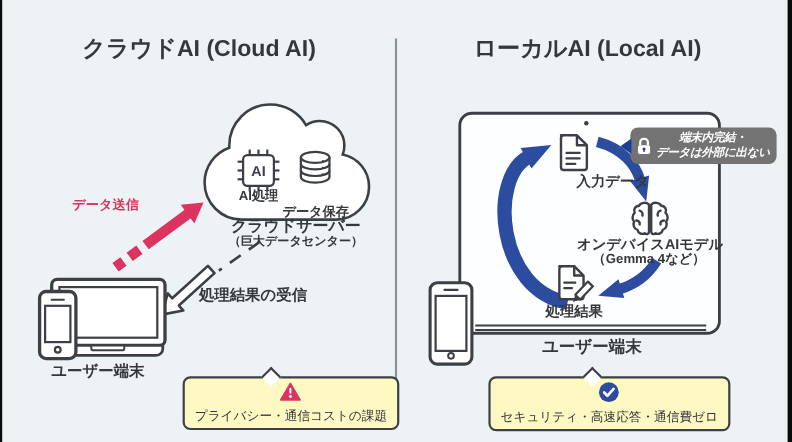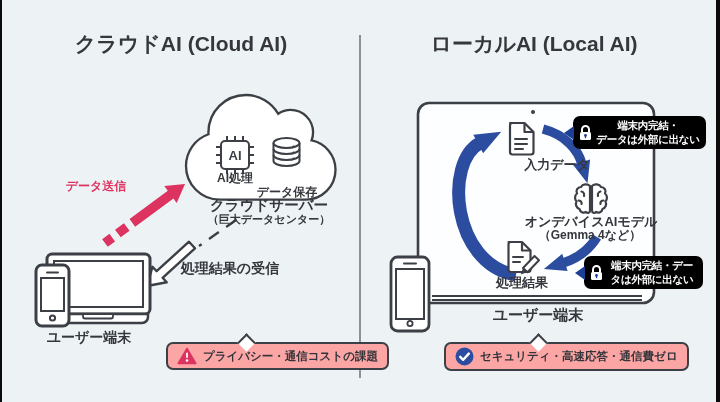--- a/index.html
+++ b/index.html
@@ -9,34 +9,34 @@
     font-family:"Liberation Sans","DejaVu Sans",sans-serif;
   }
   .edgebar{position:absolute;top:0;height:402px;background:#0b0b0b;}
   .edgebar.left{left:0;width:2px;}
   .edgebar.right{right:0;width:4px;}
   .art{position:absolute;left:0;top:0;}
   .lbl{position:absolute;transform:translateX(-50%);white-space:nowrap;font-weight:700;color:#35373c;}
   .pink{color:#dc3360;}
   .thin{font-weight:600;}
   .badge{
-    position:absolute;background:#000000;border-radius:7px;color:#fff;
-    display:flex;align-items:center;gap:4px;padding:3px 6px;box-sizing:border-box;
+    position:absolute;background:#737373;border-radius:7px;color:#fff;
+    display:flex;align-items:center;gap:4px;padding:3px 6px;box-sizing:border-box;font-style:italic;
   }
   .badge::before{
     content:"";position:absolute;left:-9px;top:10px;
     border-top:7px solid transparent;border-bottom:7px solid transparent;
     border-right:10px solid #1b3f94;
   }
   .badge .lines{flex:1;text-align:center;font-weight:700;font-size:10.5px;line-height:13.5px;letter-spacing:-0.3px;}
   .badge .lines span{display:block;white-space:nowrap;}
   .callout{
-    position:absolute;background:#fca5a5;border:2px solid #3c3f45;border-radius:7px;
+    position:absolute;background:#fef9c3;border:2px solid #3c3f45;border-radius:7px;
     display:inline-flex;align-items:center;gap:6px;padding:3px 9px;
-    font-size:11.5px;font-weight:700;color:#33343a;white-space:nowrap;
+    font-size:11.5px;font-weight:400;color:#33343a;white-space:nowrap;flex-direction:column;
   }
   .caret{
     position:absolute;top:-8px;width:11px;height:11px;background:#fff;
     border-left:2px solid #3c3f45;border-top:2px solid #3c3f45;
     transform:rotate(45deg);
   }
 </style>
 </head>
 <body>
 
@@ -185,32 +185,20 @@
       <rect x="1" y="7" width="11" height="8" rx="1.5" fill="#fff"></rect>
       <circle cx="6.5" cy="10.5" r="1.4" fill="#1b3f94"></circle>
       <rect x="5.9" y="10.8" width="1.2" height="2.4" fill="#1b3f94"></rect>
     </svg>
     <div class="lines">
       <span>端末内完結・</span>
       <span>データは外部に出ない</span>
     </div>
   </div>
 
-  <div class="badge" style="left:584px;top:256px;width:119px;">
-    <svg width="13" height="16" viewBox="0 0 13 16">
-      <path d="M3 7 V4.5 a3.5 3.5 0 0 1 7 0 V7" fill="none" stroke="#fff" stroke-width="2"></path>
-      <rect x="1" y="7" width="11" height="8" rx="1.5" fill="#fff"></rect>
-      <circle cx="6.5" cy="10.5" r="1.4" fill="#1b3f94"></circle>
-      <rect x="5.9" y="10.8" width="1.2" height="2.4" fill="#1b3f94"></rect>
-    </svg>
-    <div class="lines">
-      <span>端末内完結・デー</span>
-      <span>タは外部に出ない</span>
-    </div>
-  </div>
 
   <div class="callout" style="left:166px;top:342px;">
     <span class="caret" style="left:72px;"></span>
     <svg width="20" height="18" viewBox="0 0 20 18">
       <path d="M10 1.5 L18.8 16.5 H1.2 Z" fill="#dc3360" stroke="#dc3360" stroke-width="1.5" stroke-linejoin="round"></path>
       <rect x="9.1" y="5.5" width="1.8" height="5.5" rx="0.9" fill="#fff"></rect>
       <circle cx="10" cy="13.5" r="1.3" fill="#fff"></circle>
     </svg>
     <span>プライバシー・通信コストの課題</span>
   </div>

